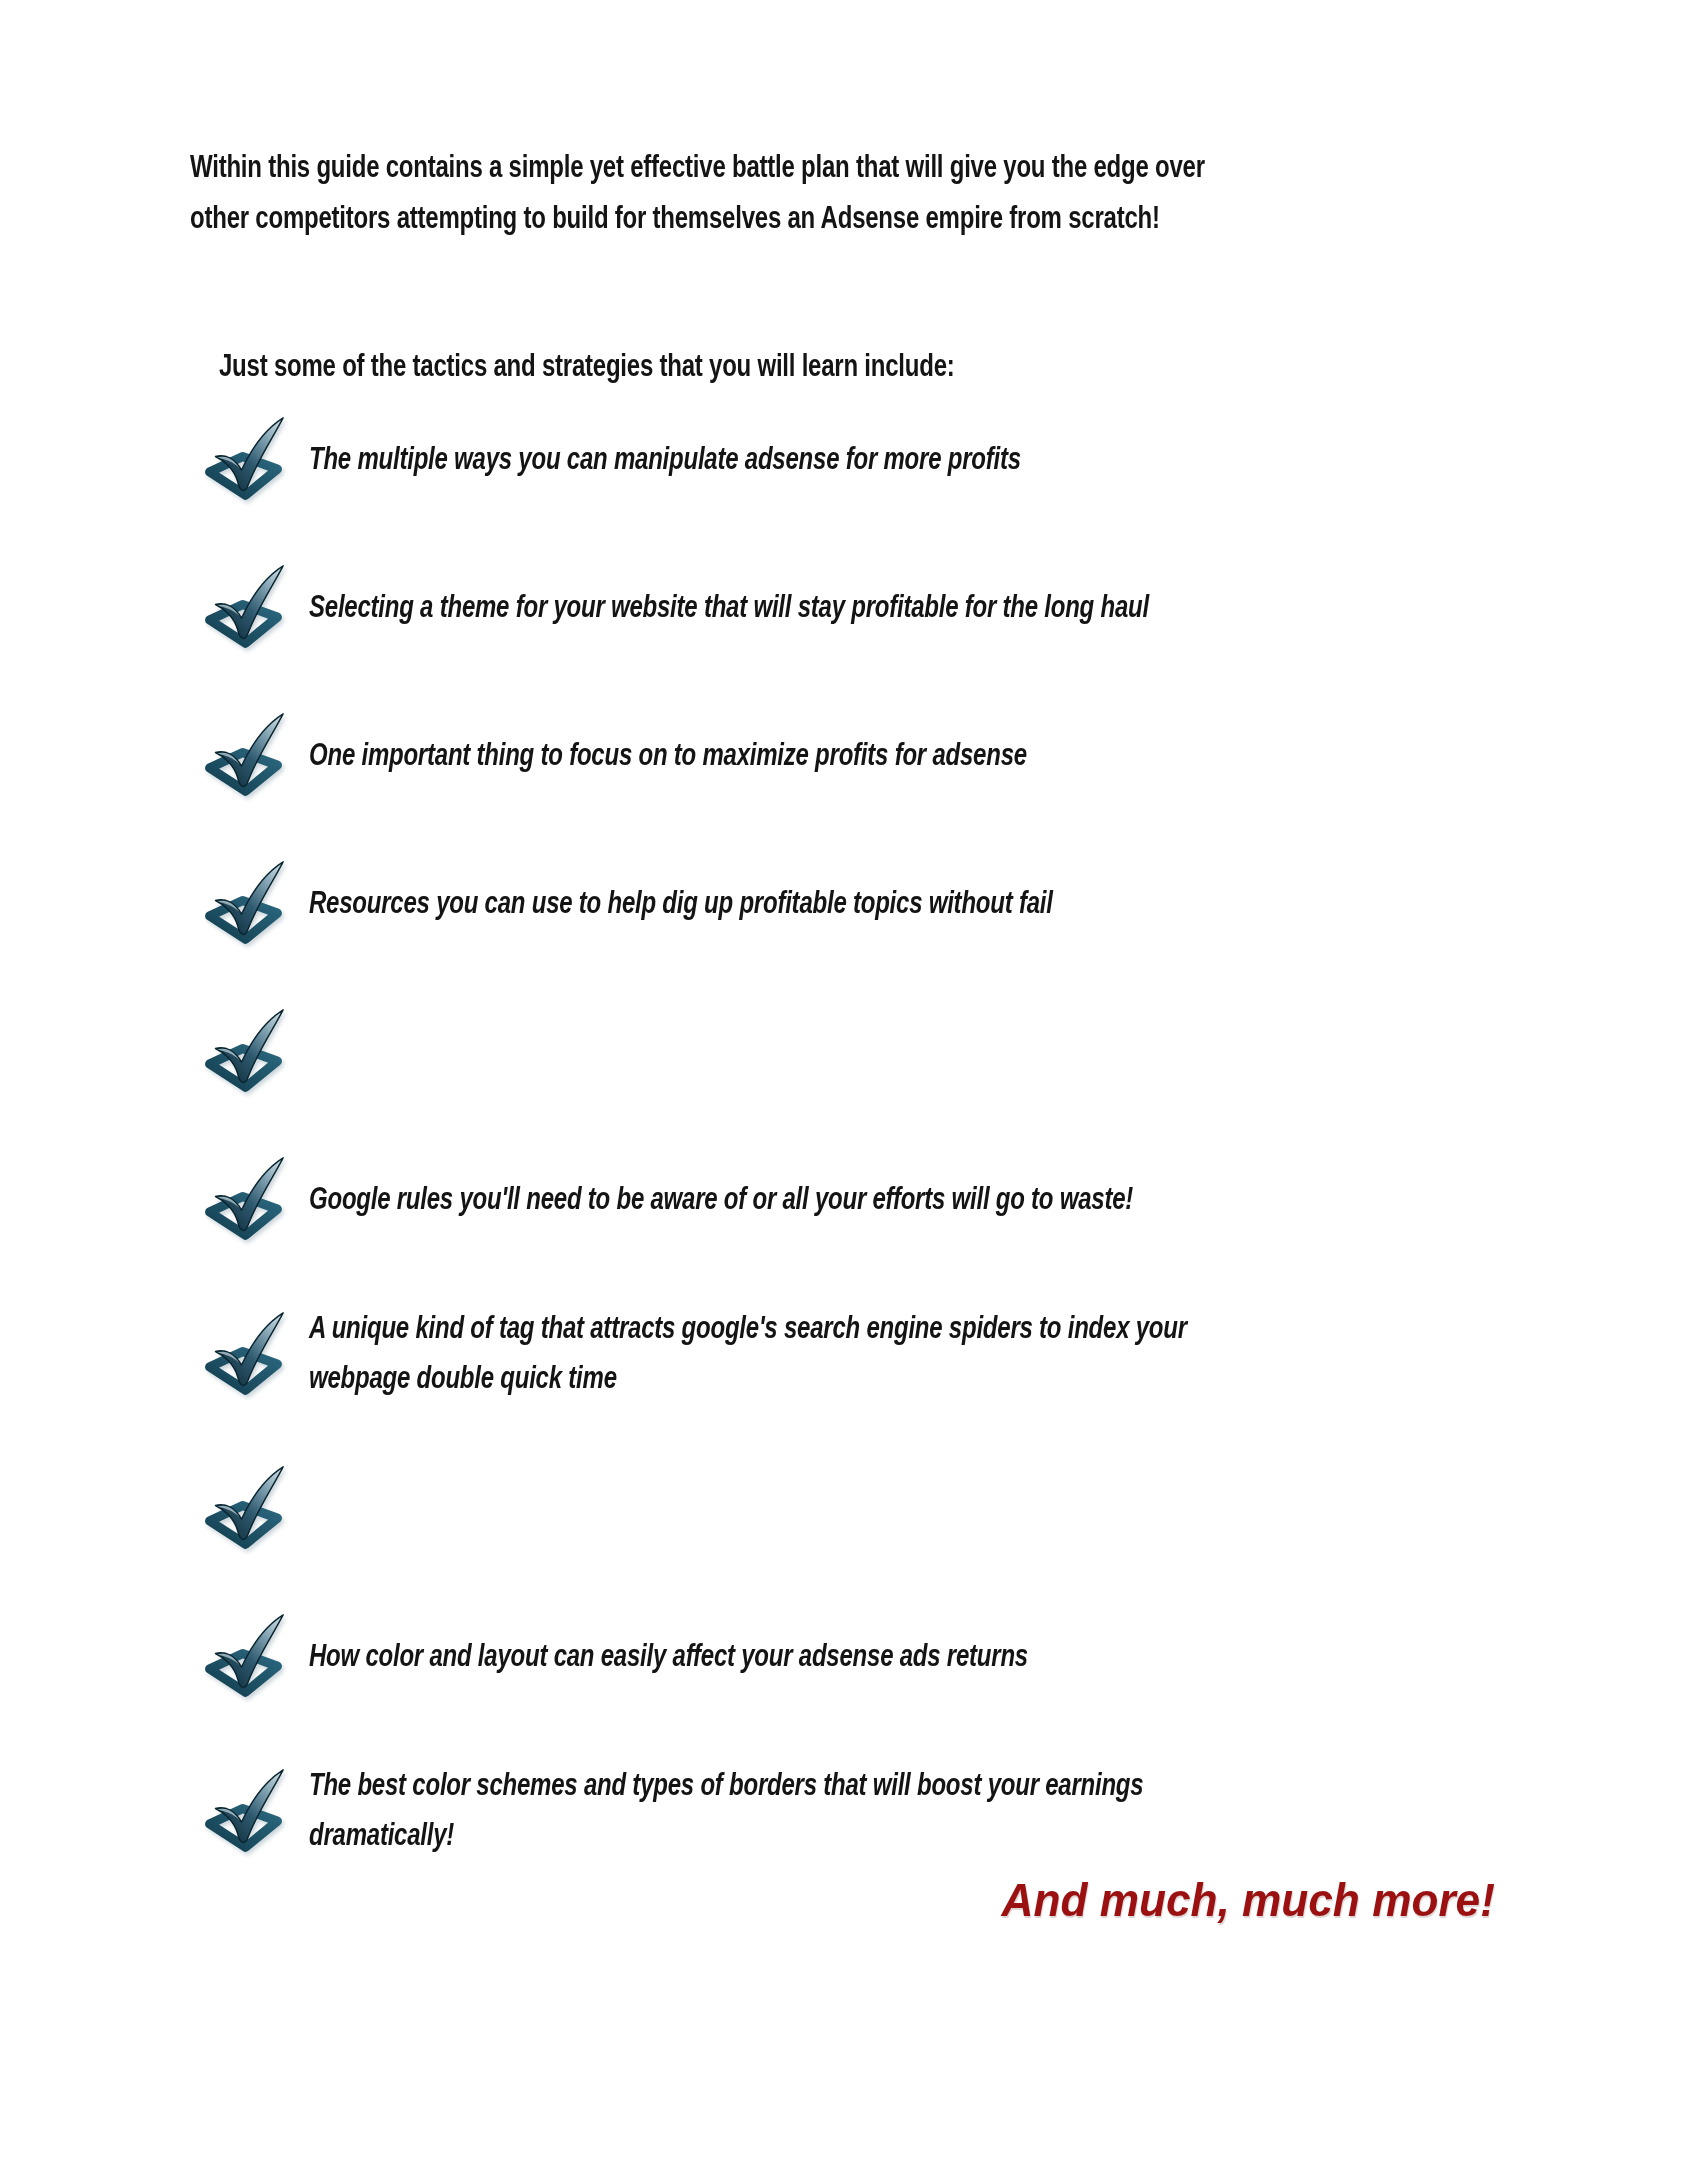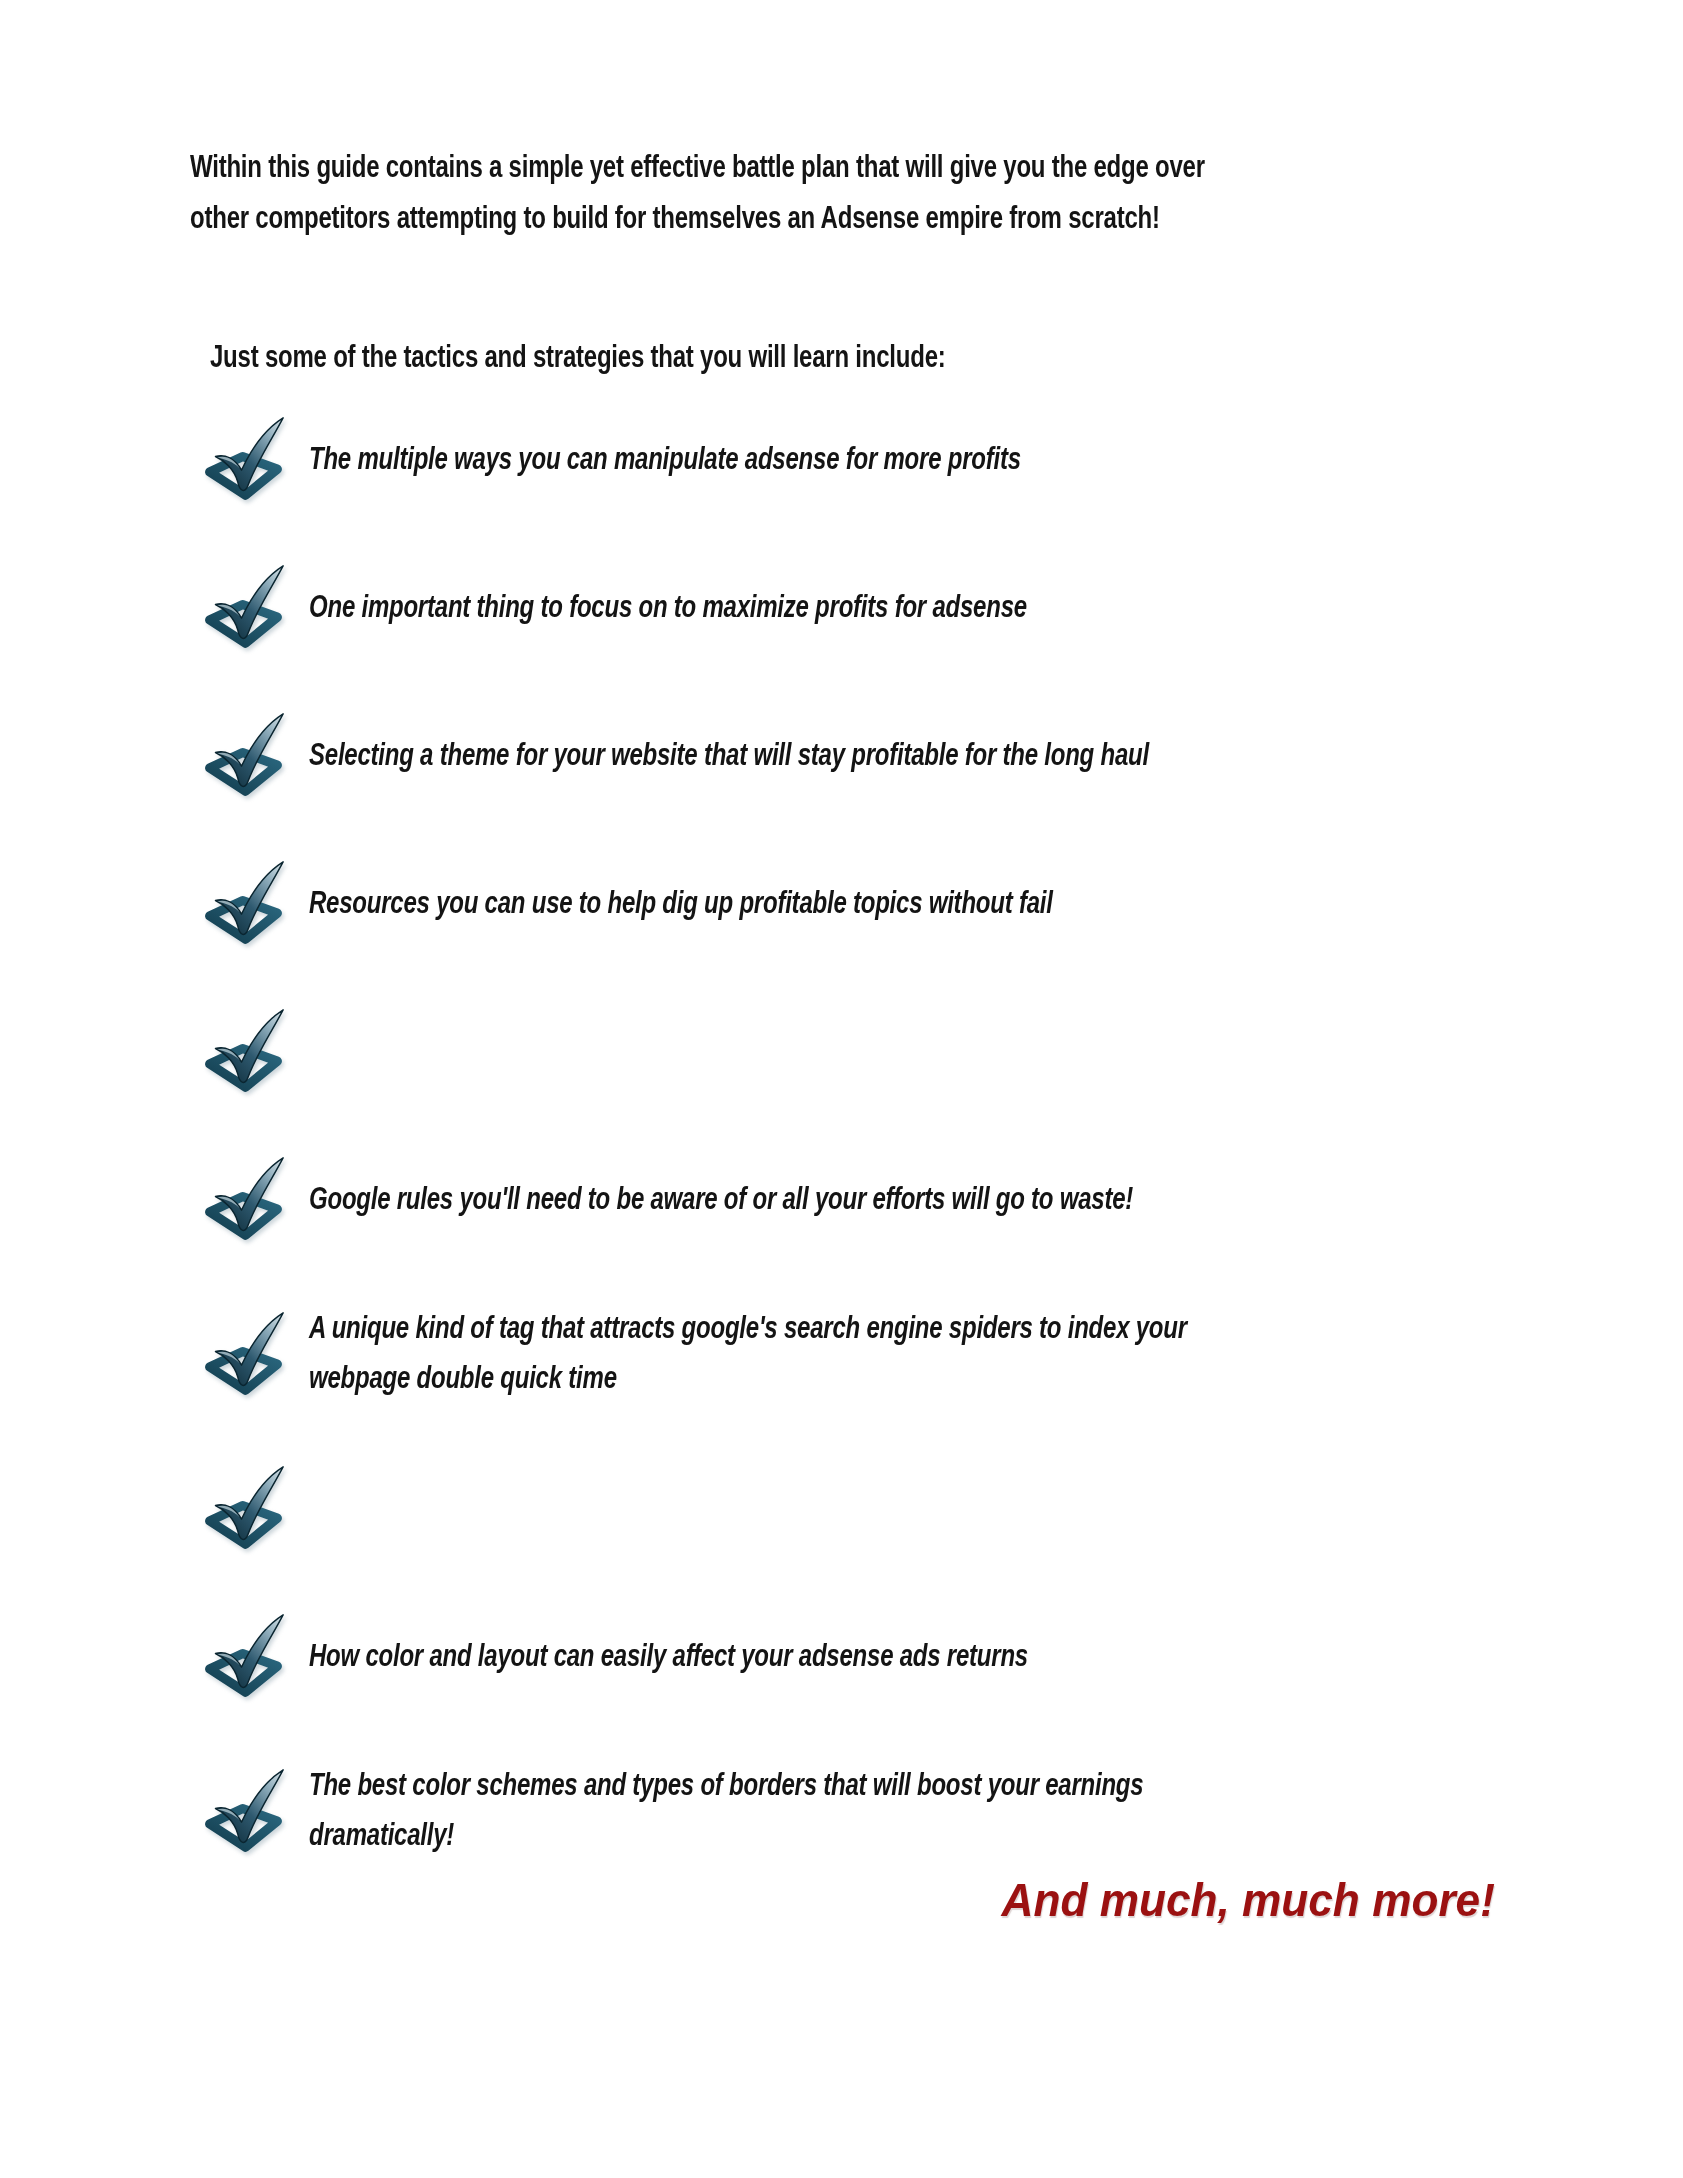--- a/index.html
+++ b/index.html
@@ -32,21 +32,21 @@
     top: 141px;
     font-size: 32px;
   }
   .intro .line { line-height: 51px; }
 
   .list-header {
     position: absolute;
     left: 206px;
     top: 329px;
     font-size: 32px;
-    margin: 4px;
+    margin: 13px;
   }
   .list-header .line { line-height: 46px; }
 
   .checklist {
     position: absolute;
     left: 200px;
     top: 414px;
     width: 1386px;
     list-style: none;
     margin: 0;
@@ -142,46 +142,46 @@
             <stop offset="0.8" stop-color="#8fadbc"></stop>
             <stop offset="1" stop-color="#c9d8df"></stop>
           </linearGradient>
         </defs>
         <path d="M10,60 L44,44 L80,57 L47,84 Z" fill="none" stroke="url(#boxGrad)" stroke-width="9.5" stroke-linejoin="round"></path>
         <path d="M16,44 C26,41 36,46 43,58 C55,32 70,14 86,4 C75,25 59,49 50,73 C47,82 41,81 39,70 C35,57 25,48 16,44 Z" fill="url(#checkGrad)" stroke="#0a2530" stroke-width="1.5" stroke-linejoin="round"></path>
         <path d="M18,45 C27,42 35,47 41,56 C34,49 26,47 18,45 Z" fill="#b9cdd6" opacity="0.75"></path>
       </svg>
     </span>
     <div class="item-text">
+          <div class="line">Selecting a theme for your website that will stay profitable for the long haul</div>
+        </div>
+  </li>
+
+  <li class="check-item">
+    <span class="check-icon">
+      <svg viewBox="0 0 90 90" aria-hidden="true">
+        <defs>
+          <linearGradient id="boxGrad" x1="0" y1="1" x2="1" y2="0">
+            <stop offset="0" stop-color="#123c4d"></stop>
+            <stop offset="1" stop-color="#2b6880"></stop>
+          </linearGradient>
+          <linearGradient id="checkGrad" x1="0.05" y1="0.95" x2="0.95" y2="0.05">
+            <stop offset="0" stop-color="#0c2a37"></stop>
+            <stop offset="0.45" stop-color="#2f5a70"></stop>
+            <stop offset="0.8" stop-color="#8fadbc"></stop>
+            <stop offset="1" stop-color="#c9d8df"></stop>
+          </linearGradient>
+        </defs>
+        <path d="M10,60 L44,44 L80,57 L47,84 Z" fill="none" stroke="url(#boxGrad)" stroke-width="9.5" stroke-linejoin="round"></path>
+        <path d="M16,44 C26,41 36,46 43,58 C55,32 70,14 86,4 C75,25 59,49 50,73 C47,82 41,81 39,70 C35,57 25,48 16,44 Z" fill="url(#checkGrad)" stroke="#0a2530" stroke-width="1.5" stroke-linejoin="round"></path>
+        <path d="M18,45 C27,42 35,47 41,56 C34,49 26,47 18,45 Z" fill="#b9cdd6" opacity="0.75"></path>
+      </svg>
+    </span>
+    <div class="item-text">
           <div class="line">One important thing to focus on to maximize profits for adsense</div>
-        </div>
-  </li>
-
-  <li class="check-item">
-    <span class="check-icon">
-      <svg viewBox="0 0 90 90" aria-hidden="true">
-        <defs>
-          <linearGradient id="boxGrad" x1="0" y1="1" x2="1" y2="0">
-            <stop offset="0" stop-color="#123c4d"></stop>
-            <stop offset="1" stop-color="#2b6880"></stop>
-          </linearGradient>
-          <linearGradient id="checkGrad" x1="0.05" y1="0.95" x2="0.95" y2="0.05">
-            <stop offset="0" stop-color="#0c2a37"></stop>
-            <stop offset="0.45" stop-color="#2f5a70"></stop>
-            <stop offset="0.8" stop-color="#8fadbc"></stop>
-            <stop offset="1" stop-color="#c9d8df"></stop>
-          </linearGradient>
-        </defs>
-        <path d="M10,60 L44,44 L80,57 L47,84 Z" fill="none" stroke="url(#boxGrad)" stroke-width="9.5" stroke-linejoin="round"></path>
-        <path d="M16,44 C26,41 36,46 43,58 C55,32 70,14 86,4 C75,25 59,49 50,73 C47,82 41,81 39,70 C35,57 25,48 16,44 Z" fill="url(#checkGrad)" stroke="#0a2530" stroke-width="1.5" stroke-linejoin="round"></path>
-        <path d="M18,45 C27,42 35,47 41,56 C34,49 26,47 18,45 Z" fill="#b9cdd6" opacity="0.75"></path>
-      </svg>
-    </span>
-    <div class="item-text">
-          <div class="line">Selecting a theme for your website that will stay profitable for the long haul</div>
         </div>
   </li>
 
   <li class="check-item">
     <span class="check-icon">
       <svg viewBox="0 0 90 90" aria-hidden="true">
         <defs>
           <linearGradient id="boxGrad" x1="0" y1="1" x2="1" y2="0">
             <stop offset="0" stop-color="#123c4d"></stop>
             <stop offset="1" stop-color="#2b6880"></stop>

